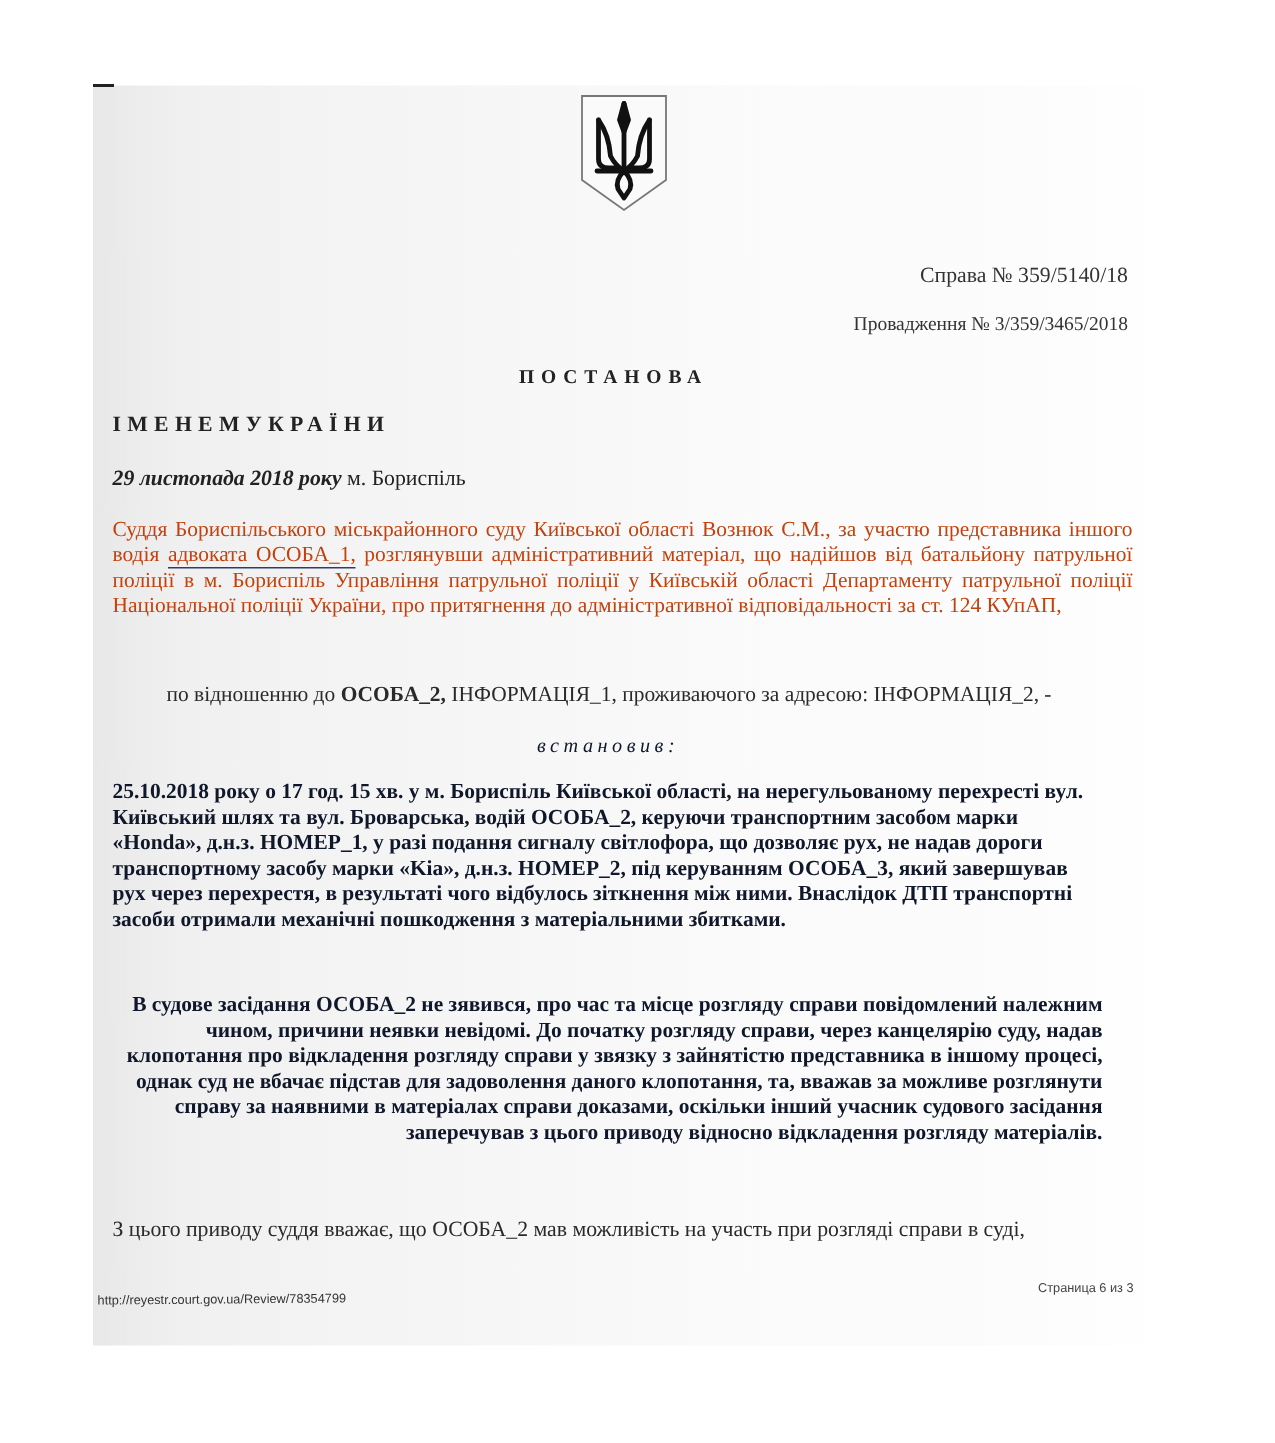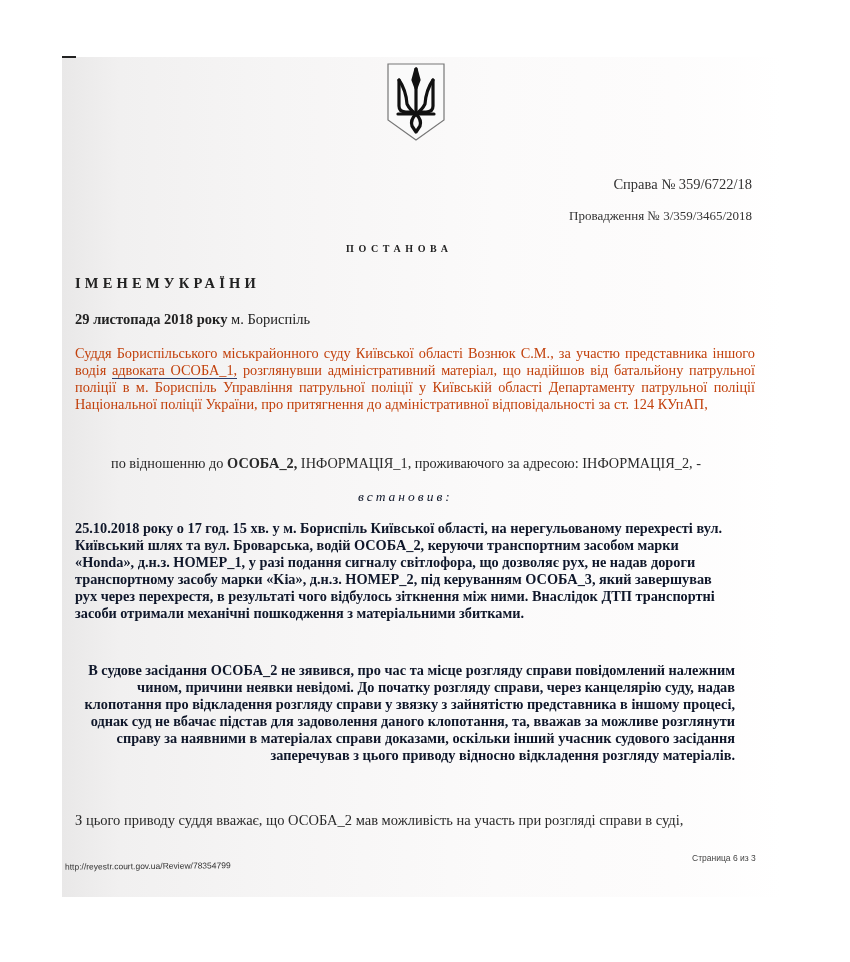--- a/index.html
+++ b/index.html
@@ -21,24 +21,24 @@
     position: absolute; left: 62px; top: 56px;
     width: 14px; height: 2px; background: #222;
   }
   .coat {
     position: absolute; left: 386px; top: 62px;
     width: 60px; height: 80px;
   }
   .abs { position: absolute; white-space: nowrap; }
   .case-no { right: 98px; top: 176px; font-size: 14.5px; color: #333; }
   .proc-no { right: 98px; top: 208px; font-size: 13px; color: #333; }
-  .title { left: 346px; top: 243px; font-size: 10px; font-weight: bold; letter-spacing: 4.6px; color: #222; }
+  .title { left: 346px; top: 243px; font-size: 13px; font-weight: bold; letter-spacing: 4.6px; color: #222; }
   .name-of { left: 75px; top: 275px; font-size: 14.5px; font-weight: bold; letter-spacing: 4.2px; color: #222; }
   .date-line { left: 75px; top: 311px; font-size: 14.5px; color: #222; }
-  .date-line .it { font-weight: bold; margin-top: 44px; }
+  .date-line .it { font-style: italic; font-weight: bold; margin-top: 44px; }
   .para1 {
     position: absolute; left: 75px; top: 345px; width: 680px;
     font-size: 14.3px; line-height: 17px; text-align: justify; color: #c2410c;
   }
   .para1 .ul { border-bottom: 1.5px solid #2b3d6b; }
   .rel-line { left: 75px; top: 455px; font-size: 14.3px; color: #2a2a2a; margin-left: 36px; }
   .rel-line b { font-weight: bold; }
   .established { left: 358px; top: 489px; font-size: 13.5px; font-style: italic; letter-spacing: 3px; color: #0f172a; }
   .bold-para {
     position: absolute; left: 75px; width: 660px;
@@ -63,21 +63,21 @@
     <path d="M30 7 L27 18 L30 26 L33 18 Z" fill="#111"></path>
     <path d="M13 18 L13 44 Q13 50 20 50 L27 50"></path>
     <path d="M47 18 L47 44 Q47 50 40 50 L33 50"></path>
     <path d="M13 18 Q20 28 21 42 Q24 48 30 52"></path>
     <path d="M47 18 Q40 28 39 42 Q36 48 30 52"></path>
     <path d="M12 52 H48"></path>
     <path d="M30 52 Q24 58 26 64 Q30 70 30 70 Q30 70 34 64 Q36 58 30 52"></path>
   </g>
 </svg>
 
-<div class="abs case-no">Справа № 359/6722/18</div>
+<div class="abs case-no">Справа № 359/5140/18</div>
 <div class="abs proc-no">Провадження № 3/359/3465/2018</div>
 
 <div class="abs title">ПОСТАНОВА</div>
 <div class="abs name-of">ІМЕНЕМУКРАЇНИ</div>
 
 <div class="abs date-line">
   <span class="it">29 листопада 2018 року</span><span> м. Бориспіль</span>
 </div>
 
 <div class="para1">

